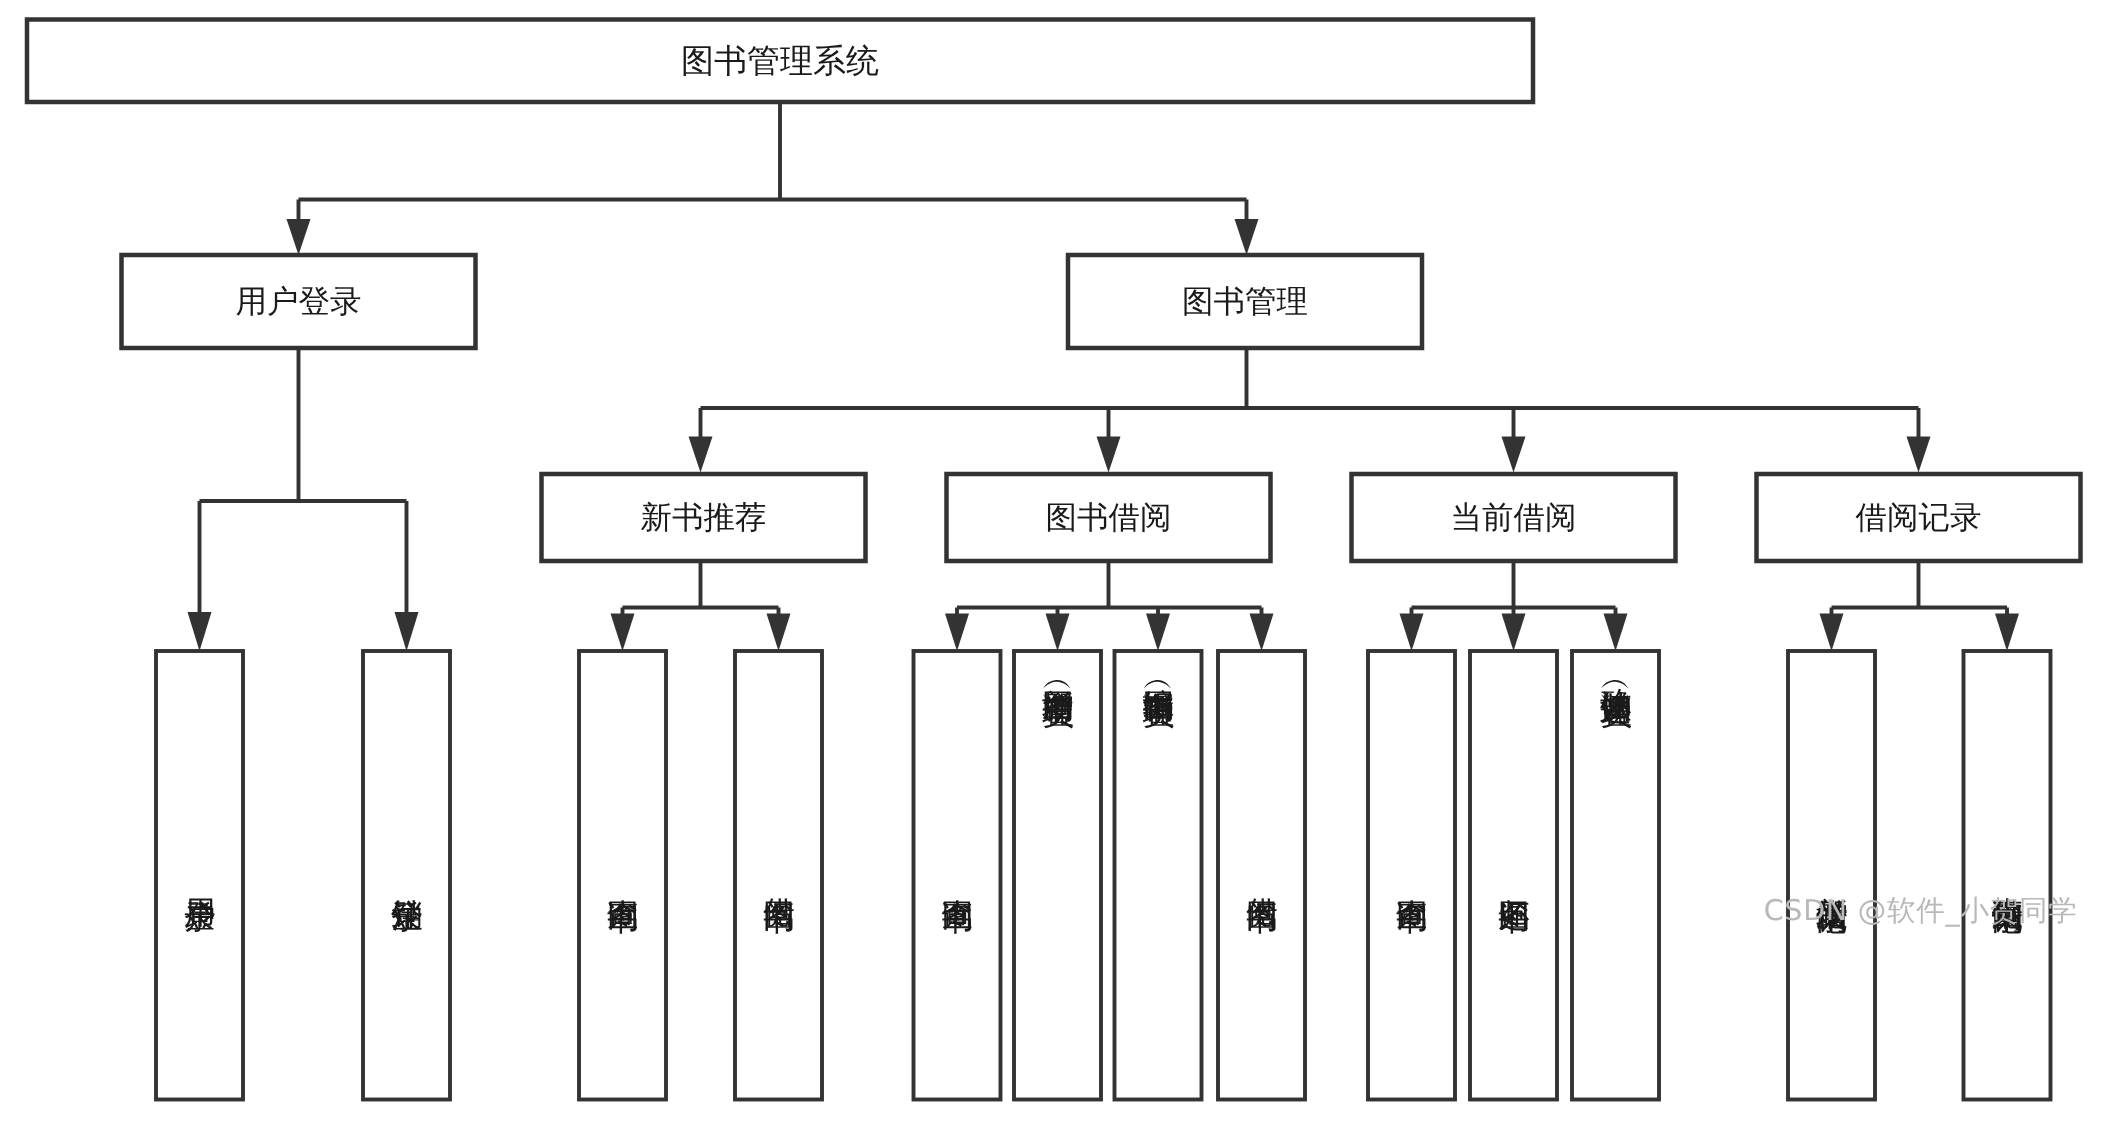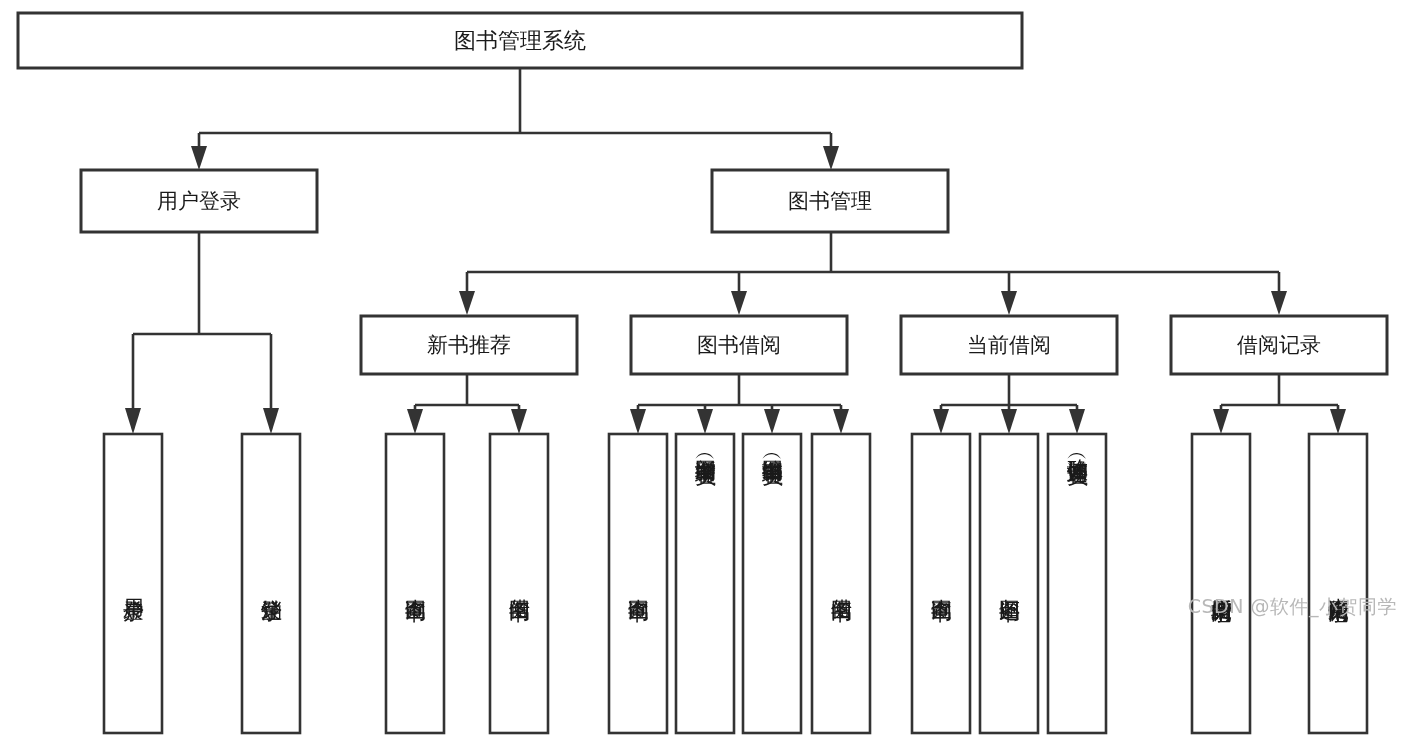--- a/index.html
+++ b/index.html
@@ -74,21 +74,21 @@
     font-family: "DejaVu Sans", "Liberation Sans", sans-serif;
     font-size: 21px;
     line-height: 1.18;
     color: #1a1a1a;
     letter-spacing: 1px;
     white-space: nowrap;
     text-align: center;
   }
   #watermark {
     position: absolute;
-    right: 8px;
+    right: 20px;
     bottom: 4px;
     font-family: "DejaVu Sans", "Liberation Sans", sans-serif;
     font-size: 19px;
     color: #b8b8b8;
     letter-spacing: 0.5px;
     white-space: nowrap;
   }
 </style>
 </head>
 <body>

